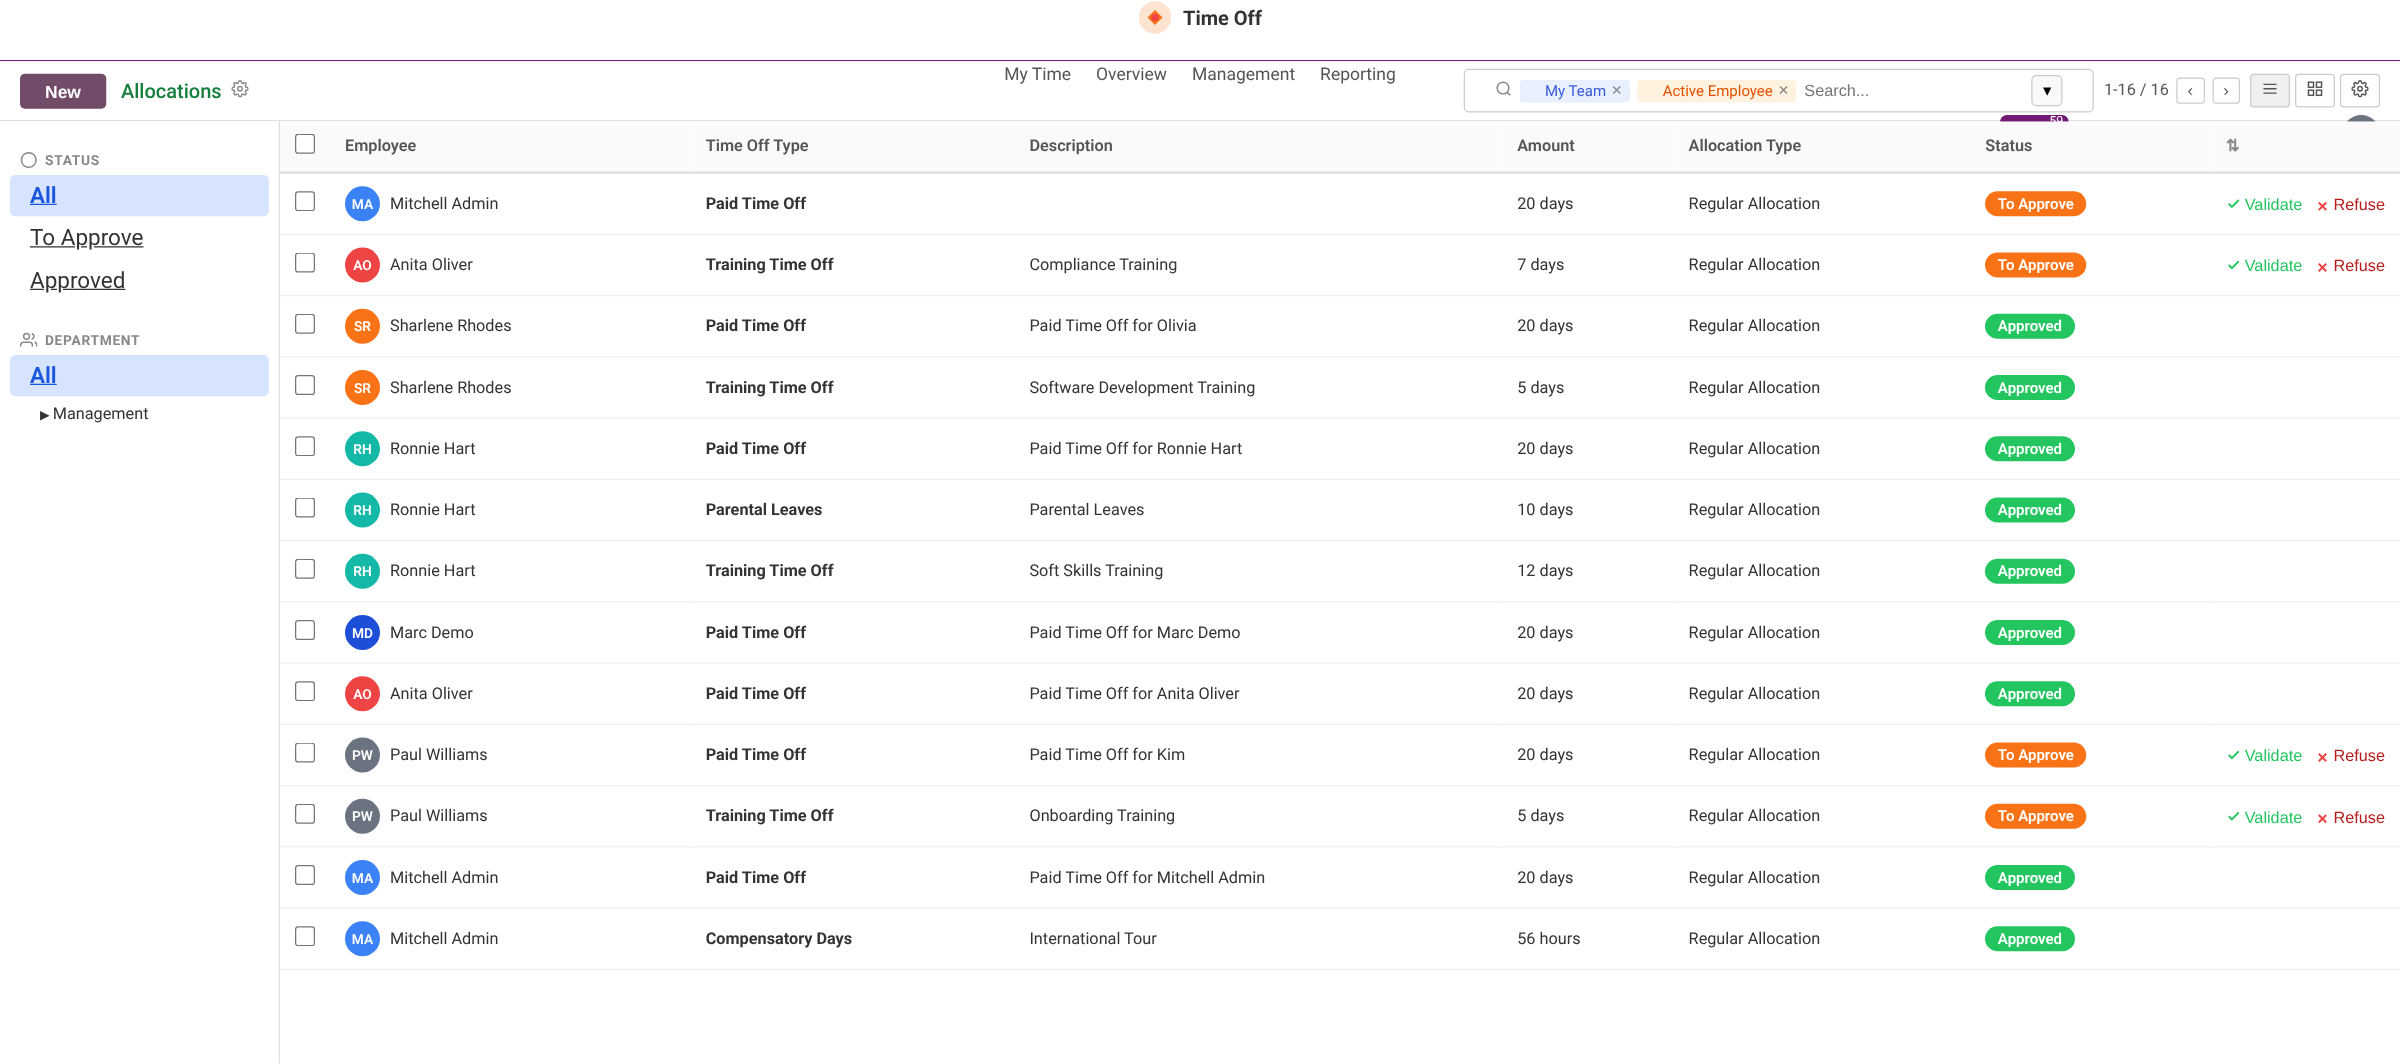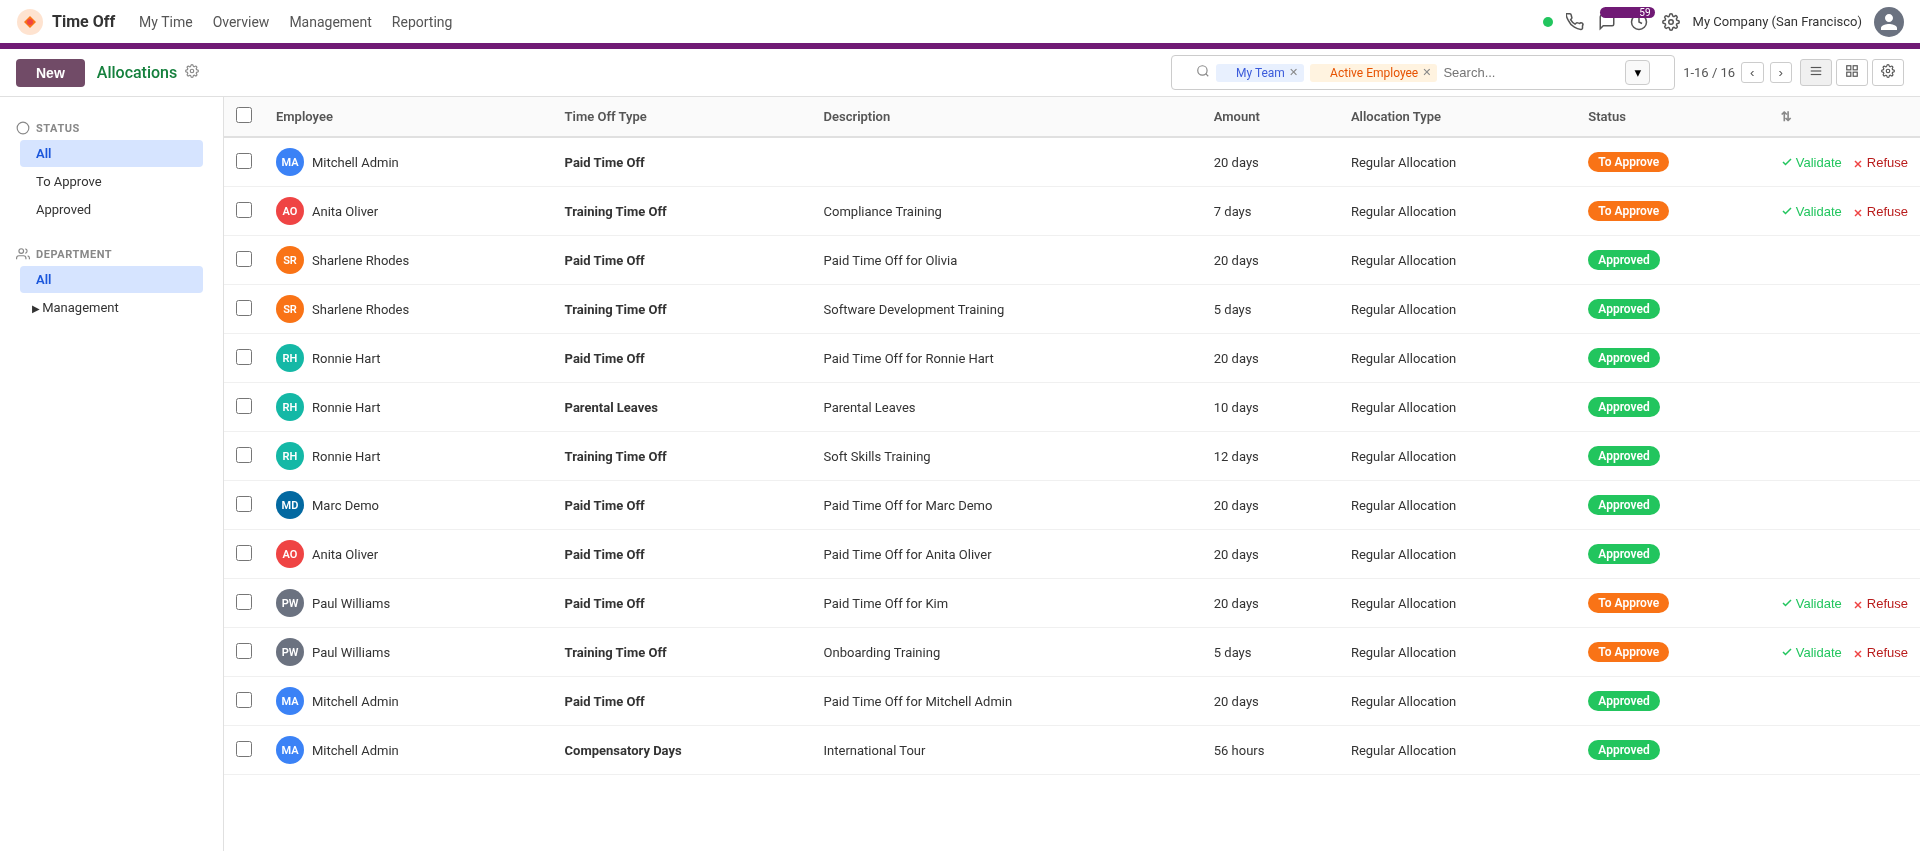--- a/index.html
+++ b/index.html
@@ -1,22 +1,22 @@
 <!DOCTYPE html>
 <html><head>
   <meta charset="utf-8">
   <style>
     * { box-sizing: border-box; margin: 0; padding: 0; }
     body { font-family: -apple-system, BlinkMacSystemFont, 'Segoe UI', Roboto, sans-serif; font-size: 14px; background: #fff; color: #333; }
     
     
     .topnav {
       display: flex; align-items: center; height: 49px;
-      background: #fff; border-bottom: 6px solid #701a75;
-      padding: 0 16px; gap: 24px;
+      background: #fff; border-bottom: 1px solid #701a75;
+      padding: 0 16px; gap: 24px; flex-direction: column;
     }
     .topnav-logo { display: flex; align-items: center; gap: 8px; font-weight: 700; font-size: 16px; color: #333; }
     .topnav-logo-icon { width: 28px; height: 28px; }
     .topnav-links { display: flex; gap: 20px; align-items: center; }
     .topnav-link { color: #555; text-decoration: none; font-size: 14px; cursor: pointer; }
     .topnav-right { margin-left: auto; display: flex; align-items: center; gap: 12px; }
     .status-dot { width: 10px; height: 10px; border-radius: 50%; background: #22c55e; }
     .nav-icon { width: 20px; height: 20px; display: flex; align-items: center; justify-content: center; color: #555; cursor: pointer; position: relative; }
     .badge { position: absolute; top: -5px; right: -6px; background: #ef4444; color: #fff; font-size: 10px; border-radius: 8px; padding: 0 4px; min-width: 16px; text-align: center; }
     .badge-orange { background: #701a75; padding-left: 39px; }
@@ -62,22 +62,22 @@
     .sidebar {
       width: 224px; min-width: 224px; border-right: 1px solid #e0e0e0;
       padding: 16px 0; overflow-y: auto; background: #fff;
     }
     .sidebar-section-title {
       font-size: 11px; font-weight: 700; color: #888; letter-spacing: 0.05em;
       padding: 8px 16px 4px; display: flex; align-items: center; gap: 6px;
       text-transform: uppercase;
     }
     .sidebar-item {
-      padding: 6px 16px; cursor: pointer; border-radius: 4px; margin: 1px 20px;
-      font-size: 13px; color: #333;
+      padding: 6px 16px; cursor: pointer; border-radius: 4px; margin: 1px 8px;
+      font-size: 18px; color: #333; text-decoration: underline;
     }
     .sidebar-item.active { background: #d6e4ff; color: #1a56db; font-weight: 600; }
     .sidebar-dept-item { padding: 6px 16px 6px 24px; cursor: pointer; font-size: 13px; color: #333; border-radius: 4px; margin: 1px 8px; }
     .chevron { font-size: 10px; }
 
     
     .content { flex: 1; overflow: auto; }
     
     
     table { width: 100%; border-collapse: collapse; }
@@ -96,21 +96,21 @@
     .action-btns { display: flex; align-items: center; gap: 10px; }
     .btn-validate { color: #22c55e; background: none; border: none; cursor: pointer; font-size: 13px; font-weight: 400; display: flex; align-items: center; gap: 3px; }
     .btn-refuse { color: #b91c1c; background: none; border: none; cursor: pointer; font-size: 13px; font-weight: 500; display: flex; align-items: flex-end; gap: 3px; }
     .th-checkbox { width: 40px; }
     .th-adjust { width: 30px; }
     .adjust-icon { color: #888; cursor: pointer; }
     
     
     .av-blue { background: #3b82f6; color: #fff; }
     .av-red { background: #ef4444; color: #fff; }
-    .av-purple { background: #0369a1; color: #fff; }
+    .av-purple { background: #1d4ed8; color: #fff; }
     .av-orange { background: #f97316; color: #fff; }
     .av-teal { background: #14b8a6; color: #fff; }
     .av-gray { background: #6b7280; color: #fff; }
   </style>
 </head>
 <body>
 
 <nav class="topnav">
   <div class="topnav-logo">
     <svg class="topnav-logo-icon" viewBox="0 0 28 28" fill="none">

